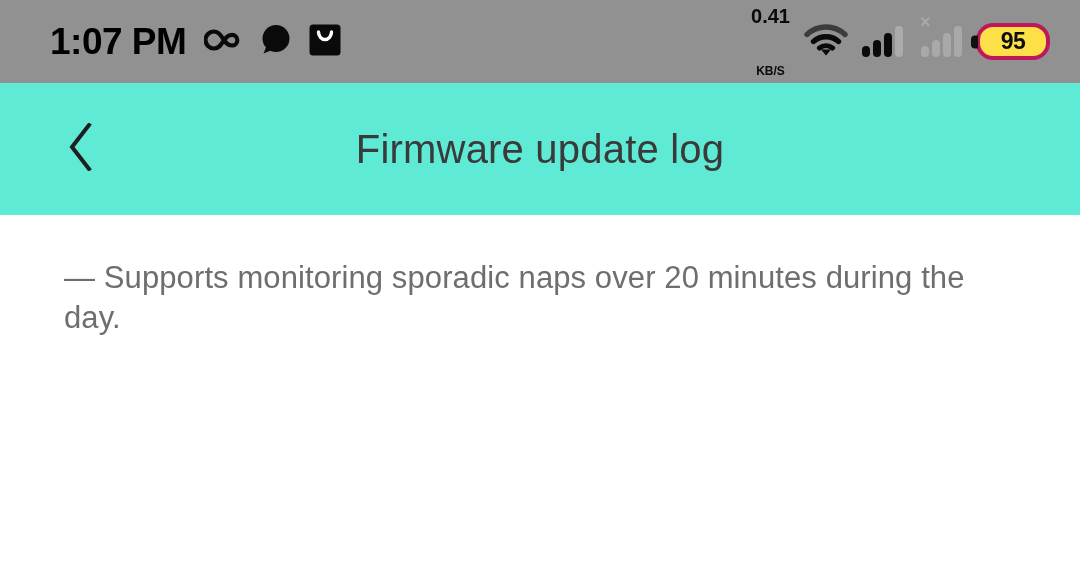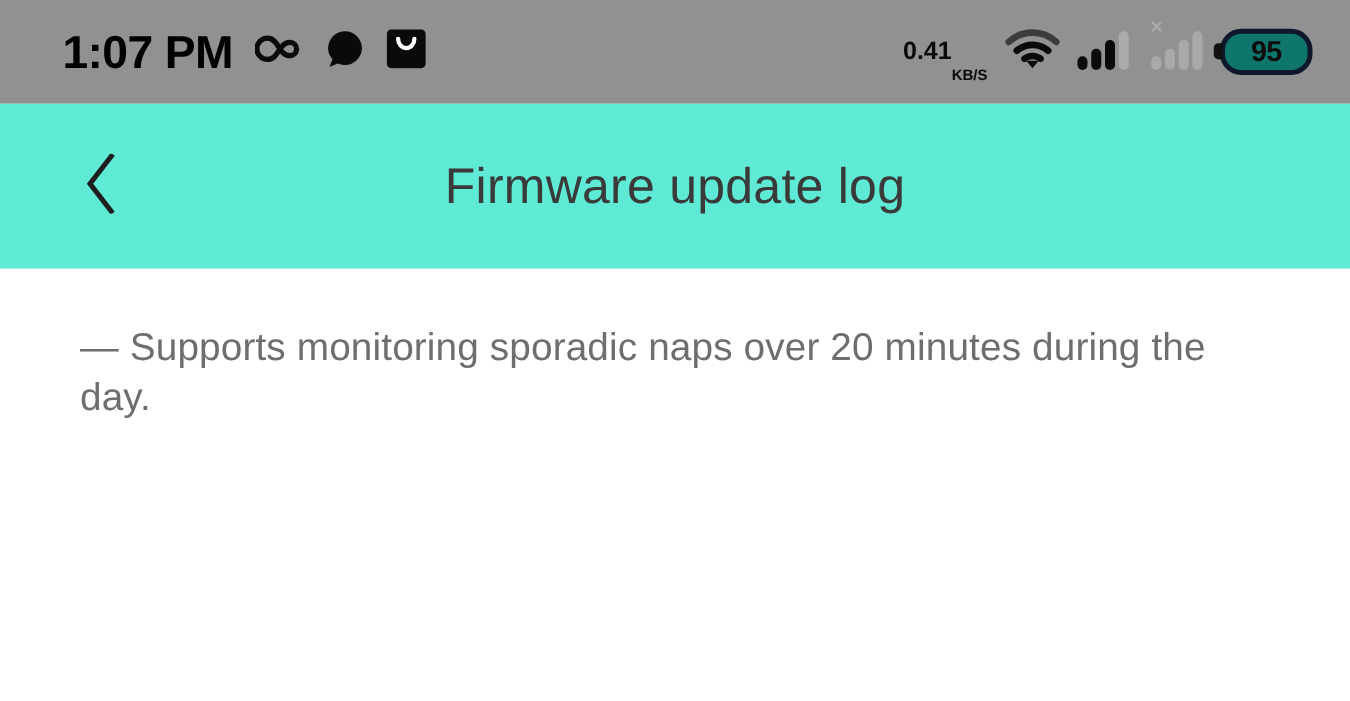--- a/index.html
+++ b/index.html
@@ -50,21 +50,21 @@
     align-items: center;
     gap: 17px;
   }
   .status-right {
     display: flex;
     align-items: center;
     gap: 14px;
   }
   .net-speed {
     display: flex;
-    flex-direction: row;
+    flex-direction: column;
     align-items: center;
     justify-content: center;
     line-height: 1.02;
     color: #0a0a0a;
     font-weight: bold;
   }
   .net-speed .spd-val { font-size: 20px; }
   .net-speed .spd-unit { font-size: 12px; margin-top: 38px; }
 
   .signal-group {
@@ -91,23 +91,23 @@
     font-size: 18px;
     color: #a9a9a9;
     font-weight: bold;
     line-height: 1;
   }
 
   .battery {
     position: relative;
     width: 74px;
     height: 37px;
-    border: 4px solid #0f172a;
+    border: 4px solid #be185d;
     border-radius: 17px;
-    background: #0f766e;
+    background: #fde047;
     display: flex;
     align-items: center;
     justify-content: center;
     box-sizing: border-box;
   }
   .battery::before {
     content: "";
     position: absolute;
     left: -9px;
     top: 50%;

